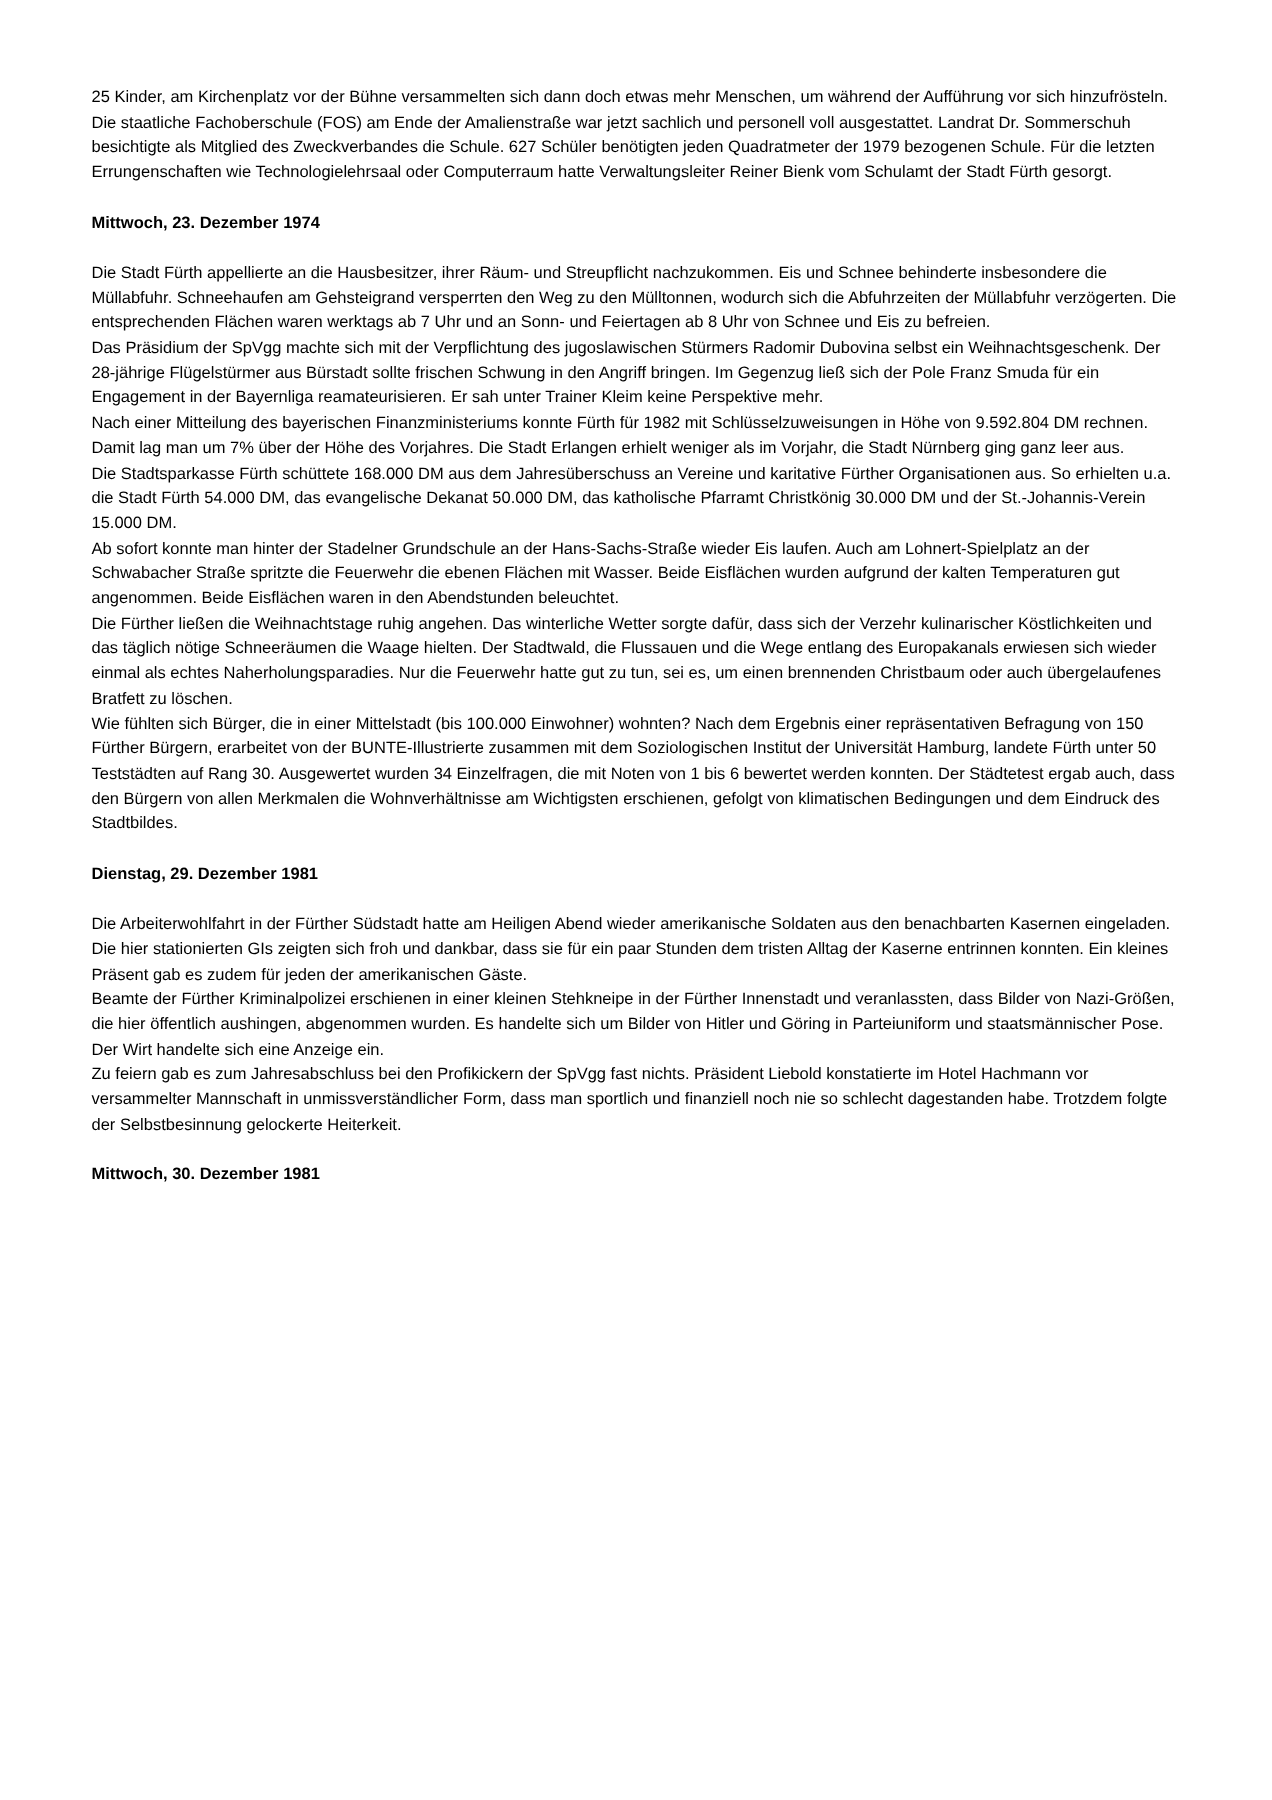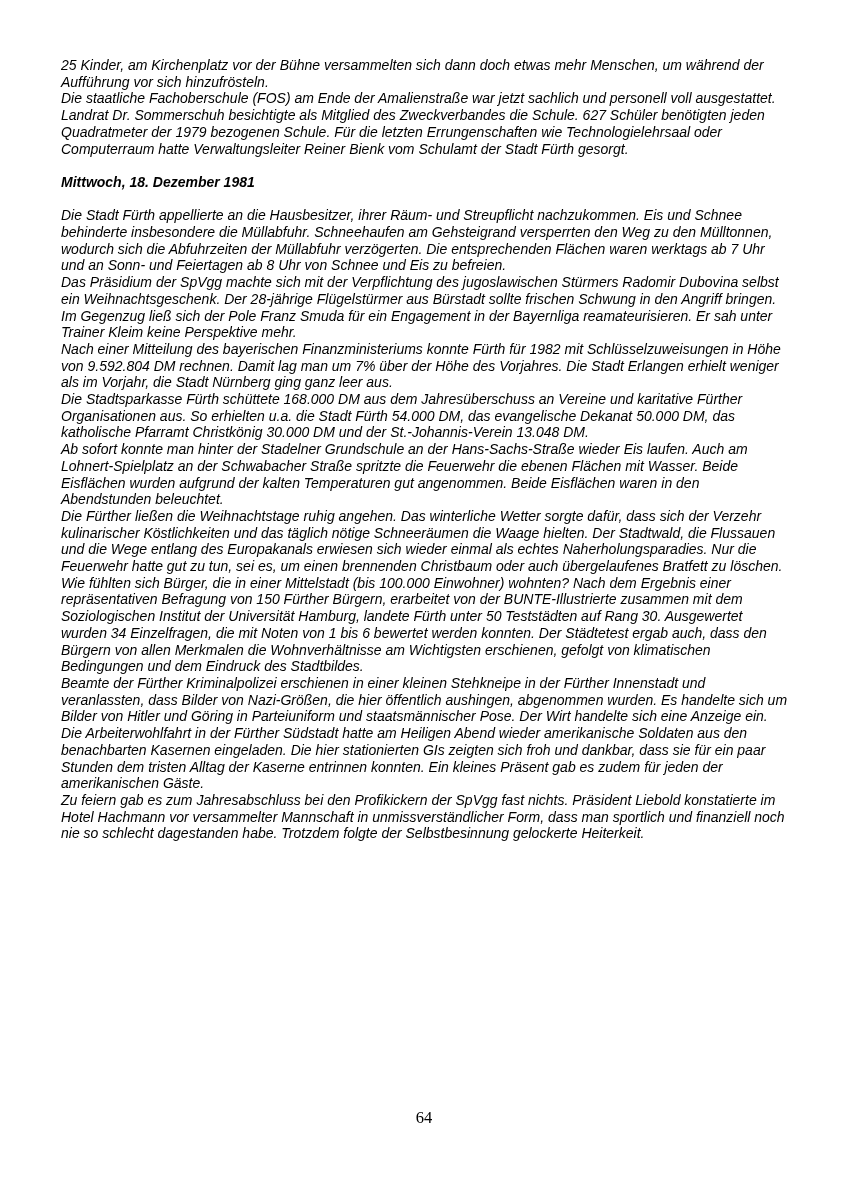--- a/index.html
+++ b/index.html
@@ -21,24 +21,23 @@
     top: 0;
     width: 848px;
     height: 1200px;
     background: #ffffff;
   }
   .content {
     position: absolute;
     left: 61px;
     top: 57px;
     width: 727px;
-    font-size: 14px;
+    font-size: 11px;
     line-height: 16.7px;
     text-align: left;
-    font-style: italic;
   }
   .para {
     margin: 0;
     padding: 0;
   }
   .date-heading {
     font-weight: bold;
     margin: 16.7px 0;
     padding: 0;
   }
@@ -58,41 +57,42 @@
 
 <div class="page">
   <div class="content">
 
     <div>
       <p class="para">25 Kinder, am Kirchenplatz vor der Bühne versammelten sich dann doch etwas mehr Menschen, um während der Aufführung vor sich hinzufrösteln.</p>
       <p class="para">Die staatliche Fachoberschule (FOS) am Ende der Amalienstraße war jetzt sachlich und personell voll ausgestattet. Landrat Dr. Sommerschuh besichtigte als Mitglied des Zweckverbandes die Schule. 627 Schüler benötigten jeden Quadratmeter der 1979 bezogenen Schule. Für die letzten Errungenschaften wie Technologielehrsaal oder Computerraum hatte Verwaltungsleiter Reiner Bienk vom Schulamt der Stadt Fürth gesorgt.</p>
     </div>
 
     <div>
-      <p class="date-heading">Mittwoch, 18. Dezember 1981</p>
+      <p class="date-heading">Mittwoch, 23. Dezember 1974</p>
       <p class="para">Die Stadt Fürth appellierte an die Hausbesitzer, ihrer Räum- und Streupflicht nachzukommen. Eis und Schnee behinderte insbesondere die Müllabfuhr. Schneehaufen am Gehsteigrand versperrten den Weg zu den Mülltonnen, wodurch sich die Abfuhrzeiten der Müllabfuhr verzögerten. Die entsprechenden Flächen waren werktags ab 7 Uhr und an Sonn- und Feiertagen ab 8 Uhr von Schnee und Eis zu befreien.</p>
       <p class="para">Das Präsidium der SpVgg machte sich mit der Verpflichtung des jugoslawischen Stürmers Radomir Dubovina selbst ein Weihnachtsgeschenk. Der 28-jährige Flügelstürmer aus Bürstadt sollte frischen Schwung in den Angriff bringen. Im Gegenzug ließ sich der Pole Franz Smuda für ein Engagement in der Bayernliga reamateurisieren. Er sah unter Trainer Kleim keine Perspektive mehr.</p>
     </div>
 
     <div>
       <p class="para">Nach einer Mitteilung des bayerischen Finanzministeriums konnte Fürth für 1982 mit Schlüsselzuweisungen in Höhe von 9.592.804 DM rechnen. Damit lag man um 7% über der Höhe des Vorjahres. Die Stadt Erlangen erhielt weniger als im Vorjahr, die Stadt Nürnberg ging ganz leer aus.</p>
-      <p class="para">Die Stadtsparkasse Fürth schüttete 168.000 DM aus dem Jahresüberschuss an Vereine und karitative Fürther Organisationen aus. So erhielten u.a. die Stadt Fürth 54.000 DM, das evangelische Dekanat 50.000 DM, das katholische Pfarramt Christkönig 30.000 DM und der St.-Johannis-Verein 13.048 DM.</p>
+      <p class="para">Die Stadtsparkasse Fürth schüttete 168.000 DM aus dem Jahresüberschuss an Vereine und karitative Fürther Organisationen aus. So erhielten u.a. die Stadt Fürth 54.000 DM, das evangelische Dekanat 50.000 DM, das katholische Pfarramt Christkönig 30.000 DM und der St.-Johannis-Verein 15.000 DM.</p>
       <p class="para">Ab sofort konnte man hinter der Stadelner Grundschule an der Hans-Sachs-Straße wieder Eis laufen. Auch am Lohnert-Spielplatz an der Schwabacher Straße spritzte die Feuerwehr die ebenen Flächen mit Wasser. Beide Eisflächen wurden aufgrund der kalten Temperaturen gut angenommen. Beide Eisflächen waren in den Abendstunden beleuchtet.</p>
     </div>
 
     <div>
       <p class="para">Die Fürther ließen die Weihnachtstage ruhig angehen. Das winterliche Wetter sorgte dafür, dass sich der Verzehr kulinarischer Köstlichkeiten und das täglich nötige Schneeräumen die Waage hielten. Der Stadtwald, die Flussauen und die Wege entlang des Europakanals erwiesen sich wieder einmal als echtes Naherholungsparadies. Nur die Feuerwehr hatte gut zu tun, sei es, um einen brennenden Christbaum oder auch übergelaufenes Bratfett zu löschen.</p>
       <p class="para">Wie fühlten sich Bürger, die in einer Mittelstadt (bis 100.000 Einwohner) wohnten? Nach dem Ergebnis einer repräsentativen Befragung von 150 Fürther Bürgern, erarbeitet von der BUNTE-Illustrierte zusammen mit dem Soziologischen Institut der Universität Hamburg, landete Fürth unter 50 Teststädten auf Rang 30. Ausgewertet wurden 34 Einzelfragen, die mit Noten von 1 bis 6 bewertet werden konnten. Der Städtetest ergab auch, dass den Bürgern von allen Merkmalen die Wohnverhältnisse am Wichtigsten erschienen, gefolgt von klimatischen Bedingungen und dem Eindruck des Stadtbildes.</p>
     </div>
 
     <div>
+      <p class="date-heading">Dienstag, 29. Dezember 1981</p>
+      <p class="para">Die Arbeiterwohlfahrt in der Fürther Südstadt hatte am Heiligen Abend wieder amerikanische Soldaten aus den benachbarten Kasernen eingeladen. Die hier stationierten GIs zeigten sich froh und dankbar, dass sie für ein paar Stunden dem tristen Alltag der Kaserne entrinnen konnten. Ein kleines Präsent gab es zudem für jeden der amerikanischen Gäste.</p>
       <p class="para">Beamte der Fürther Kriminalpolizei erschienen in einer kleinen Stehkneipe in der Fürther Innenstadt und veranlassten, dass Bilder von Nazi-Größen, die hier öffentlich aushingen, abgenommen wurden. Es handelte sich um Bilder von Hitler und Göring in Parteiuniform und staatsmännischer Pose. Der Wirt handelte sich eine Anzeige ein.</p>
-      <p class="para">Die Arbeiterwohlfahrt in der Fürther Südstadt hatte am Heiligen Abend wieder amerikanische Soldaten aus den benachbarten Kasernen eingeladen. Die hier stationierten GIs zeigten sich froh und dankbar, dass sie für ein paar Stunden dem tristen Alltag der Kaserne entrinnen konnten. Ein kleines Präsent gab es zudem für jeden der amerikanischen Gäste.</p>
       <p class="para">Zu feiern gab es zum Jahresabschluss bei den Profikickern der SpVgg fast nichts. Präsident Liebold konstatierte im Hotel Hachmann vor versammelter Mannschaft in unmissverständlicher Form, dass man sportlich und finanziell noch nie so schlecht dagestanden habe. Trotzdem folgte der Selbstbesinnung gelockerte Heiterkeit.</p>
     </div>
 
     <div>
+      <p class="date-heading">Mittwoch, 30. Dezember 1981</p>
     </div>
 
   </div>
 
-  <div class="footer">64</div>
 </div>
 
 </body></html>

